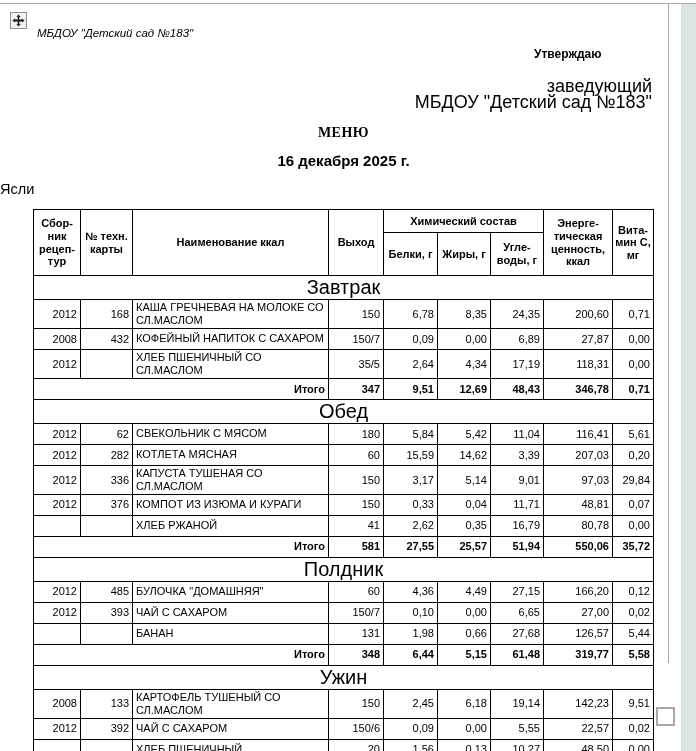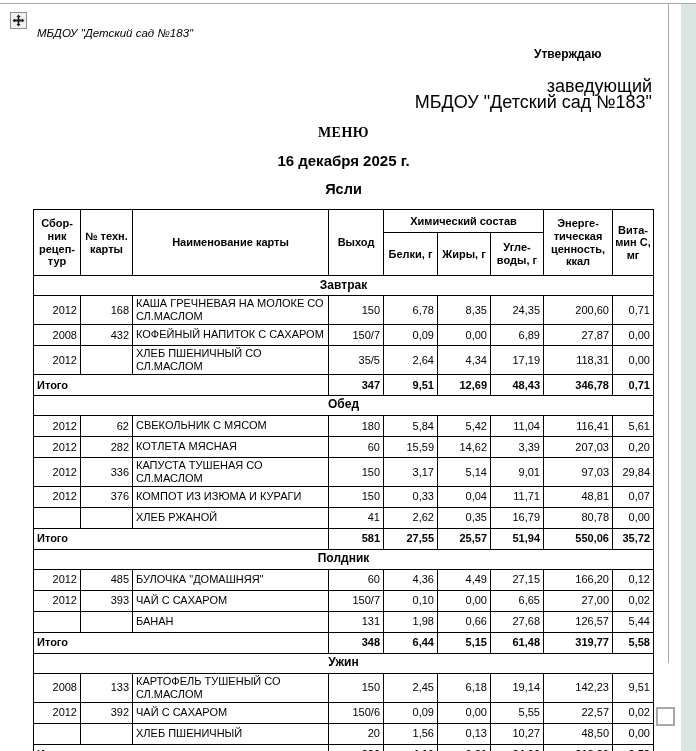--- a/index.html
+++ b/index.html
@@ -9,34 +9,34 @@
   .pageedge{position:absolute;top:3px;left:668px;width:1px;height:660px;background:#a8a8a8;}
   .scrollstrip{position:absolute;top:4px;left:681px;width:15px;height:747px;background:#dbe5e2;}
   .movehandle{position:absolute;left:10px;top:12px;width:17px;height:17px;border:1px solid #8f8f8f;
               background:#f1f1f1;display:flex;align-items:center;justify-content:center;box-sizing:border-box;}
   .org{position:absolute;left:37px;top:27px;font-style:italic;font-size:11.5px;}
   .approve-label{position:absolute;left:497px;top:47px;font-weight:bold;font-size:12px;margin-left:37px;}
   .signblock{position:absolute;top:79px;right:44px;text-align:right;font-size:18px;line-height:15.5px;}
   .doc-title{position:absolute;top:125px;left:0;width:687px;text-align:center;
              font-family:"Liberation Serif",serif;font-weight:bold;font-size:14px;letter-spacing:0.5px;}
   .doc-date{position:absolute;top:152px;left:0;width:687px;text-align:center;font-weight:bold;font-size:15px;}
-  .doc-group{position:absolute;top:181px;left:0;width:687px;text-align:center;font-weight:bold;font-size:14.5px;}
+  .doc-group{position:absolute;top:181px;left:0;width:687px;font-weight:normal;font-size:14.5px;}
   table.menu{position:absolute;left:33px;top:209px;width:620px;border-collapse:collapse;table-layout:fixed;}
   table.menu th,table.menu td{border:1.5px solid #000;font-size:11px;padding:1px 3px;
              vertical-align:middle;overflow:hidden;}
   table.menu th{font-weight:bold;text-align:center;line-height:1.15;padding:1px;}
   thead tr.h1 th{height:20px;}
   thead tr.h2 th{height:40px;}
   tbody td{height:18px;line-height:1.15;}
   td.ctr{text-align:right;}
   td.num{text-align:right;padding-right:4px;}
   td.dish{text-align:left;padding:1px 2px;line-height:1.18;}
-  tr.sectionrow td{height:19px;font-size:12px;font-weight:bold;text-align:center;padding:0;}
+  tr.sectionrow td{height:19px;font-size:20px;font-weight:normal;text-align:center;padding:0;}
   tr.totalrow td{font-weight:bold;}
-  td.totlabel{text-align:left;padding-left:3px;margin-left:14px;}
+  td.totlabel{text-align:right;padding-left:3px;margin-left:14px;}
   .resizehandle{position:absolute;left:656px;top:707px;width:19px;height:19px;
                 border:2px solid #a8a8a8;background:#fff;box-sizing:border-box;}
 </style>
 </head>
 <body>
 
 <div class="page">
   <div class="topline"></div>
   <div class="pageedge"></div>
   <div class="scrollstrip"></div>
@@ -71,21 +71,21 @@
         <col style="width:54px">
         <col style="width:53px">
       <col style="width:53px">
         <col style="width:69px">
         <col style="width:41px">
     </colgroup>
     <thead>
       <tr class="h1">
         <th rowspan="2">Сбор-ник рецеп-тур</th>
         <th rowspan="2">№ техн. карты</th>
-        <th rowspan="2">Наименование карты</th>
+        <th rowspan="2">Наименование ккал</th>
         <th rowspan="2">Выход</th>
         <th colspan="3">Химический состав</th>
         <th rowspan="2">Энерге-тическая ценность, ккал</th>
         <th rowspan="2">Вита-мин С, мг</th>
       </tr>
       <tr class="h2">
         <th>Белки, г</th>
         <th>Жиры, г</th>
         <th>Угле-воды, г</th>
       </tr>

